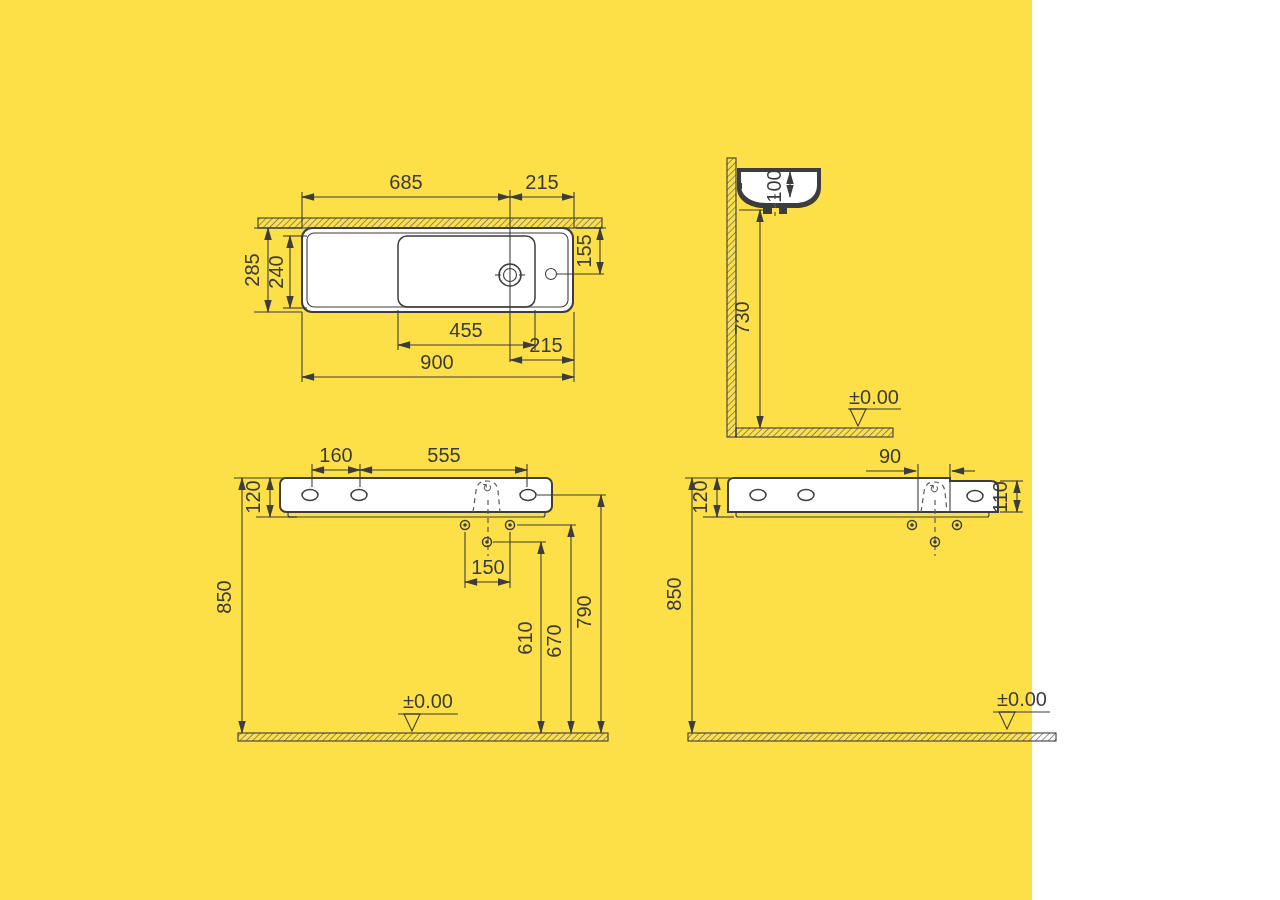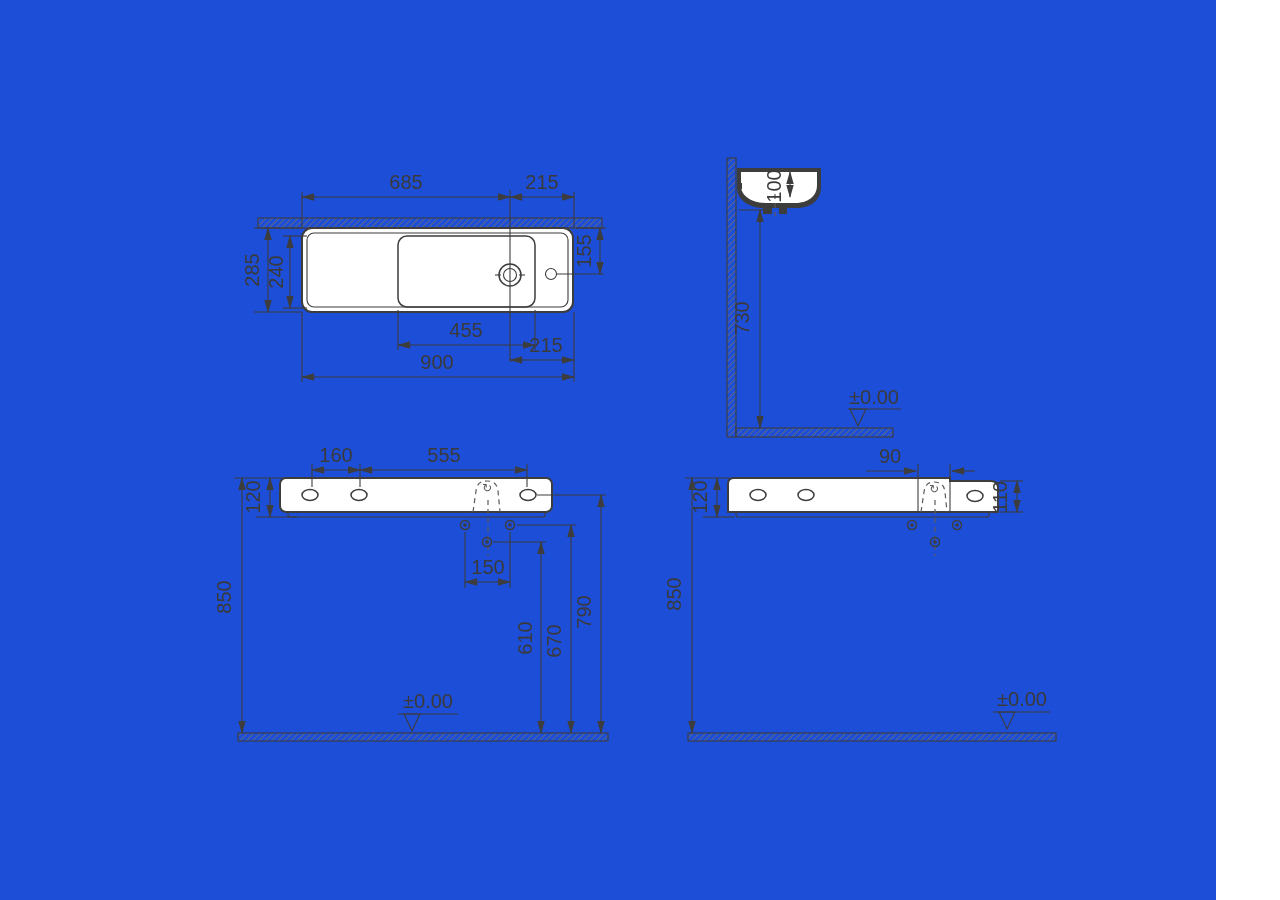--- a/index.html
+++ b/index.html
@@ -1,16 +1,16 @@
 <!DOCTYPE html>
 <html><head>
 <meta charset="utf-8">
 <style>
   html,body{margin:0;padding:0;background:#ffffff;}
-  .sheet{width:1216px;height:900px;background:#1d4ed8;position:relative;}
+  .sheet{width:1032px;height:900px;background:#fde047;position:relative;}
   svg{display:block;}
   .t{font-family:"Liberation Sans",sans-serif;font-size:20px;fill:#3a3a3a;text-anchor:middle;}
   .outline{fill:#fff;stroke:#3d3d3d;stroke-width:2;}
   .thin{fill:none;stroke:#3d3d3d;stroke-width:1.1;}
   .med{fill:none;stroke:#3d3d3d;stroke-width:1.5;}
   .dim{fill:none;stroke:#3d3d3d;stroke-width:1.1;}
   .dash{fill:none;stroke:#5a5a5a;stroke-width:1.2;stroke-dasharray:5 4;}
   .hatchrect{fill:url(#hatch);stroke:#3d3d3d;stroke-width:1.1;}
   .solidfill{fill:#3d3d3d;stroke:none;}
   .sym{font-family:"DejaVu Sans",sans-serif;font-size:12px;fill:#5a5a5a;text-anchor:middle;}

